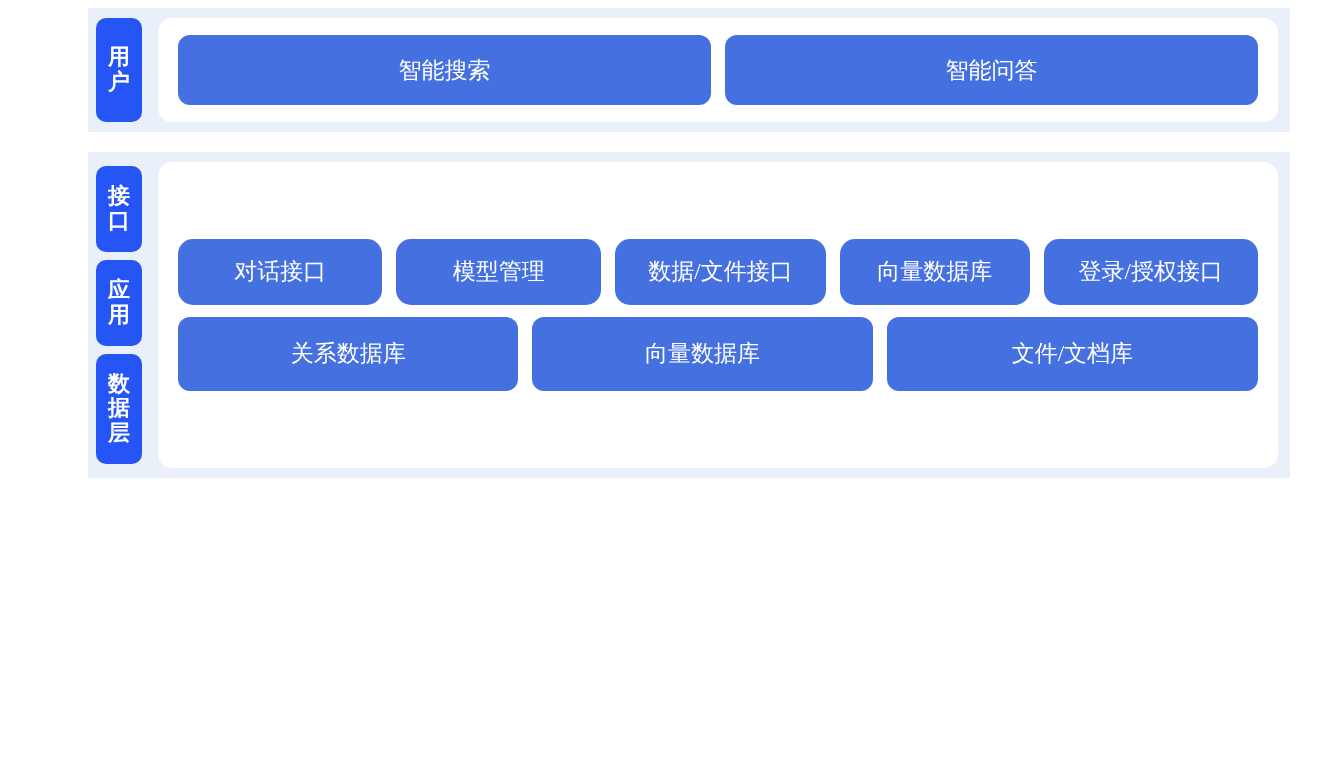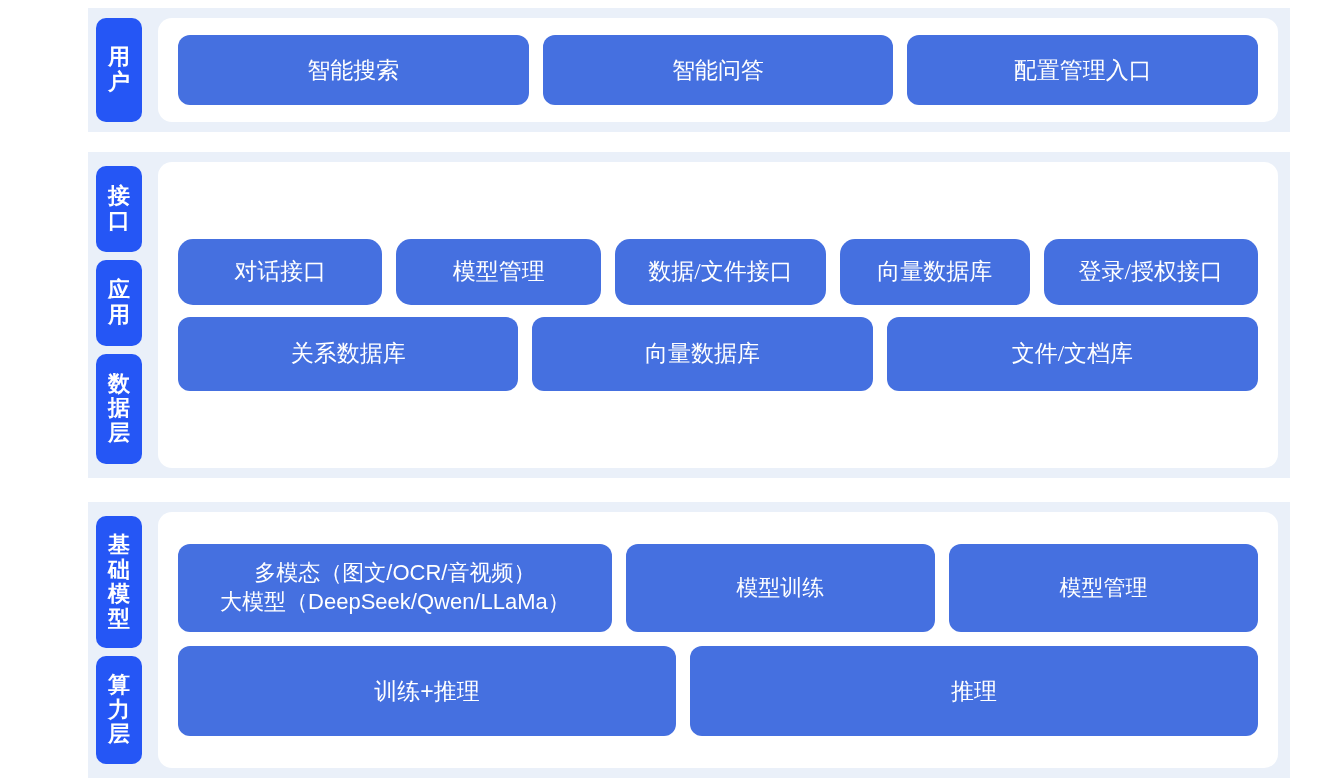--- a/index.html
+++ b/index.html
@@ -127,21 +127,20 @@
 <div class="canvas">
 
   <div class="band" id="band-user">
     <div class="band-tabs">
       <div class="tab">用户</div>
     </div>
     <div class="band-body">
       <div class="row">
         <div class="cell">智能搜索</div>
         <div class="cell">智能问答</div>
-        <div class="cell">配置管理入口</div>
       </div>
     </div>
   </div>
 
   <div class="band" id="band-mid">
     <div class="band-tabs">
       <div class="tab">接口</div>
       <div class="tab">应用</div>
       <div class="tab">数据层</div>
     </div>
@@ -158,35 +157,14 @@
 
       <div class="row row-data">
         <div class="cell" style="flex:1 1 0">关系数据库</div>
         <div class="cell" style="flex:1 1 0">向量数据库</div>
         <div class="cell" style="flex:1.10 1 0">文件/文档库</div>
       </div>
 
     </div>
   </div>
 
-  <div class="band" id="band-base">
-    <div class="band-tabs">
-      <div class="tab">基础模型</div>
-      <div class="tab">算力层</div>
-    </div>
-    <div class="band-body">
-
-      <div class="row row-model">
-        <div class="cell multiline" style="flex:1.45 1 0">多模态（图文/OCR/音视频）
-大模型（DeepSeek/Qwen/LLaMa）</div>
-        <div class="cell" style="flex:1 1 0">模型训练</div>
-        <div class="cell" style="flex:1 1 0">模型管理</div>
-      </div>
-
-      <div class="row row-compute">
-        <div class="cell" style="flex:1 1 0">训练+推理</div>
-        <div class="cell" style="flex:1.15 1 0">推理</div>
-      </div>
-
-    </div>
-  </div>
 
 </div>
 
 </body></html>

